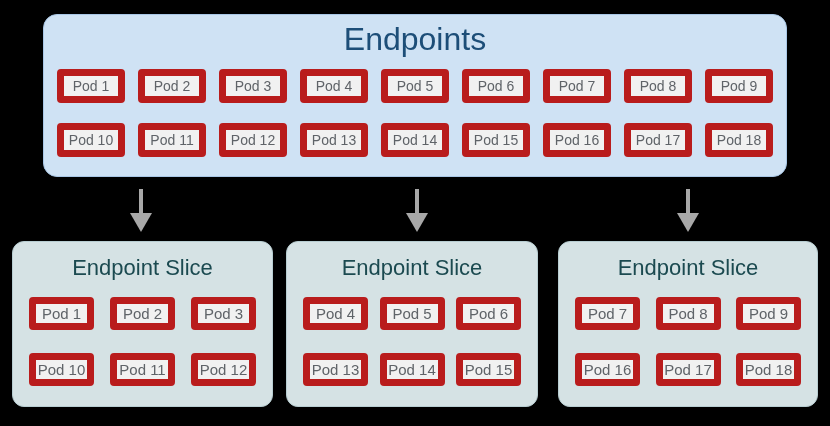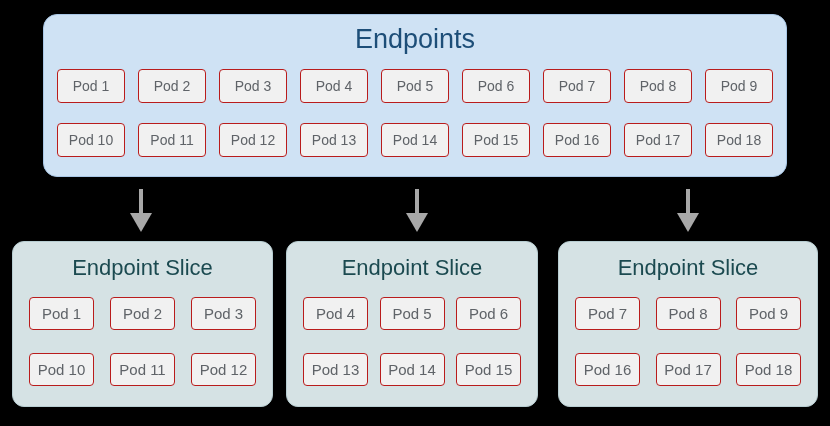--- a/index.html
+++ b/index.html
@@ -18,35 +18,35 @@
     position: absolute;
     left: 43px; top: 14px;
     width: 744px; height: 163px;
     background: #cfe2f4;
     border: 1px solid #a9c7e6;
     border-radius: 14px;
     padding: 8px 13px 0 13px;
   }
   .endpoints-title {
     text-align: center;
-    font-size: 27px;
+    font-size: 32px;
     line-height: 32px;
     color: #1d4e78;
     font-weight: 400;
   }
   .pod-row {
     display: flex;
     gap: 13px;
     margin-top: 14px;
   }
   .endpoints-box .pod-row + .pod-row { margin-top: 20px; }
   .pod {
     width: 68px; height: 34px;
     background: #f1f1f1;
-    border: 1px solid #b91c1c;
+    border: 7px solid #b91c1c;
     border-radius: 4px;
     display: flex;
     align-items: center;
     justify-content: center;
     font-size: 14px;
     color: #5f6368;
     white-space: nowrap;
     flex: 0 0 auto;
   }
 

